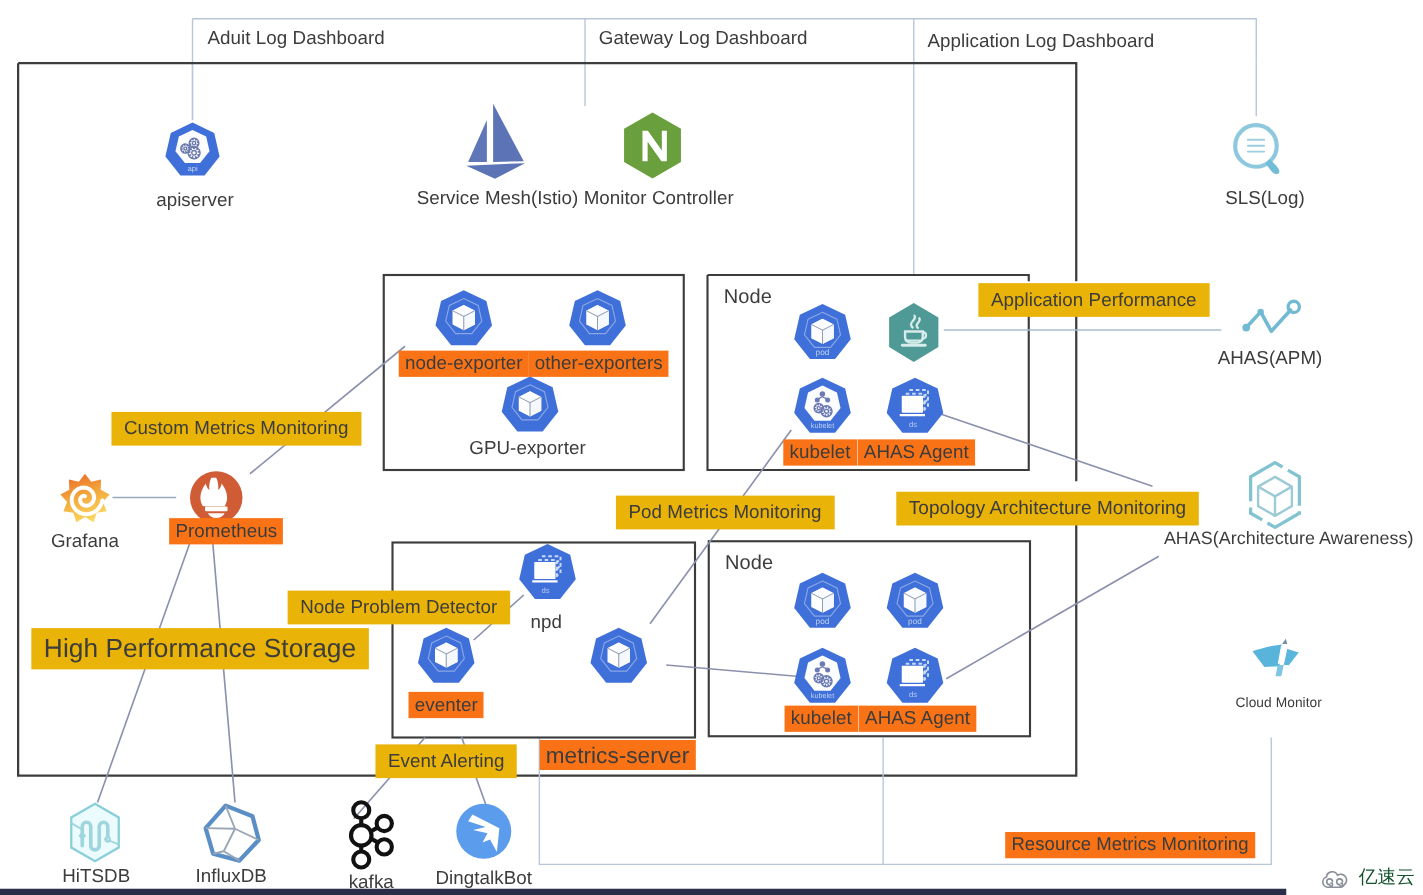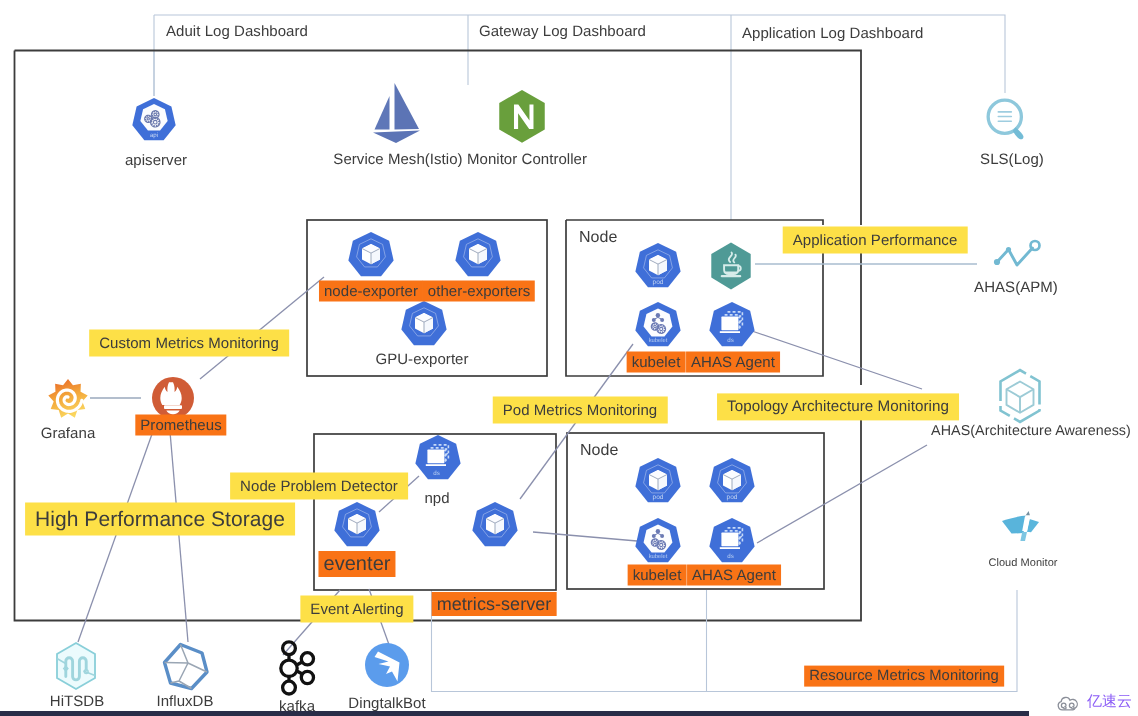--- a/index.html
+++ b/index.html
@@ -7,24 +7,24 @@
   body{width:1138px;height:716px;overflow:hidden;
        font-family:"Liberation Sans",sans-serif;
        -webkit-font-smoothing:antialiased;
        text-rendering:geometricPrecision;}
   #stage{position:relative;width:1138px;height:716px;background:#fff;}
   svg.layer{position:absolute;left:0;top:0;width:1138px;height:716px;pointer-events:none;}
   .lbl{position:absolute;color:#3c3c3c;font-size:14px;white-space:nowrap;
        line-height:1;letter-spacing:0.05px;transform:translate(0,-50%);}
   .lbl.c{transform:translate(-50%,-50%);}
   .lbl.bg{background:#f97316;padding:3px 5px;}
-  .lbl.bg2{background:#fde047;padding:6px 10px;}
+  .lbl.bg2{background:#eab308;padding:6px 10px;}
   .ico{position:absolute;}
   .wm{position:absolute;right:6px;bottom:4px;display:flex;align-items:center;gap:5px;
-      color:#8b5cf6;font-size:15px;}
+      color:#14532d;font-size:15px;}
 </style>
 </head>
 <body>
 
 <div id="stage">
   <svg class="layer" id="base" viewBox="0 0 1138 716">
     <g fill="none" stroke="#b8c6d9" stroke-width="1.1">
       <path d="M154 15 H1005 V50"></path>
       <path d="M154 15 V96"></path>
       <path d="M468 15 V85"></path>
@@ -380,21 +380,21 @@
       <div class="lbl c" style="left: 68px; top: 433px; font-size: 15px;">Grafana</div>
       <div class="lbl c bg" style="left: 181px; top: 425px; font-size: 15px;">Prometheus</div>
       <div class="lbl c" style="left: 77px; top: 701px; font-size: 15px;">HiTSDB</div>
       <div class="lbl c" style="left: 185px; top: 701px; font-size: 15px;">InfluxDB</div>
       <div class="lbl c" style="left: 297px; top: 706px; font-size: 15px;">kafka</div>
       <div class="lbl c" style="left: 387px; top: 703px; font-size: 15px;">DingtalkBot</div>
       <div class="lbl c bg" style="left: 371px; top: 291px; font-size: 15px;">node-exporter</div>
       <div class="lbl c bg" style="left: 479px; top: 291px; font-size: 15px;">other-exporters</div>
       <div class="lbl c" style="left: 422px; top: 359px; font-size: 15px;">GPU-exporter</div>
       <div class="lbl c" style="left: 437px; top: 498px; font-size: 15px;">npd</div>
-      <div class="lbl c bg" style="left: 357px; top: 564px; font-size: 20px;">eventer</div>
+      <div class="lbl c bg" style="left: 357px; top: 564px; font-size: 15px;">eventer</div>
       <div class="lbl c bg" style="left: 494px; top: 564px; font-size: 18px; margin-top: 40px;">metrics-server</div>
       <div class="lbl c bg" style="left: 656px; top: 362px; font-size: 15px;">kubelet</div>
       <div class="lbl c bg" style="left: 733px; top: 362px; font-size: 15px;">AHAS Agent</div>
       <div class="lbl c bg" style="left: 657px; top: 575px; font-size: 15px;">kubelet</div>
       <div class="lbl c bg" style="left: 734px; top: 575px; font-size: 15px;">AHAS Agent</div>
       <div class="lbl" style="left: 579px; top: 238px; font-size: 16px;">Node</div>
       <div class="lbl" style="left: 580px; top: 451px; font-size: 16px;">Node</div>
       <div class="lbl" style="left: 166px; top: 31px; font-size: 15px;">Aduit Log Dashboard</div>
       <div class="lbl" style="left: 479px; top: 31px; font-size: 15px;">Gateway Log Dashboard</div>
       <div class="lbl" style="left: 742px; top: 33px; font-size: 15px;">Application Log Dashboard</div>

